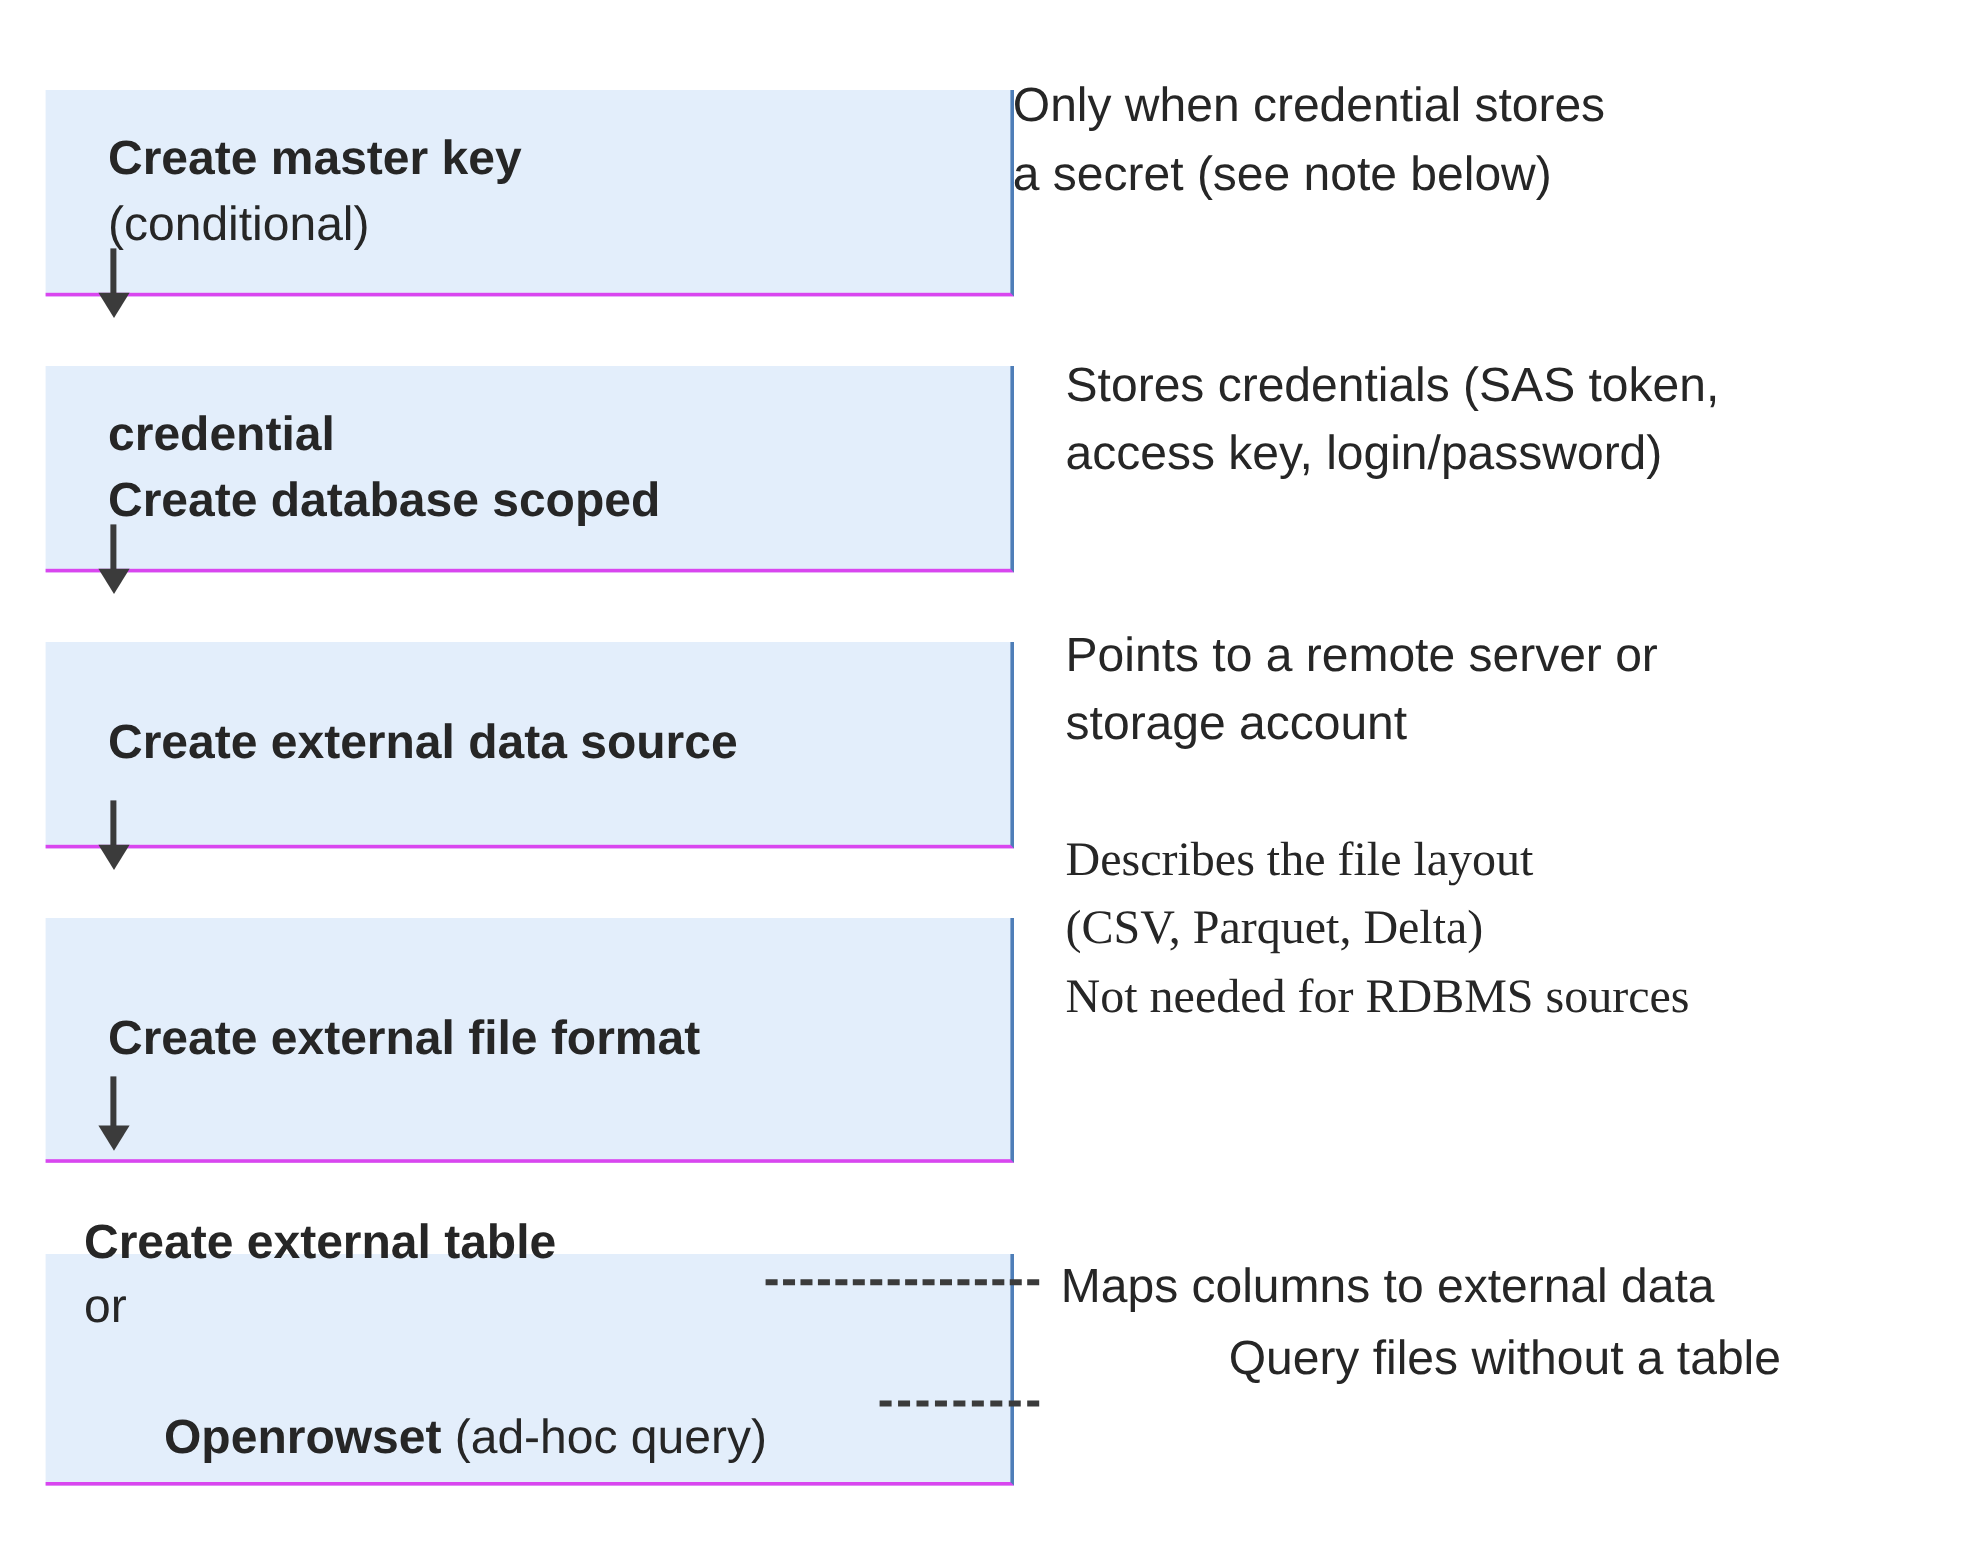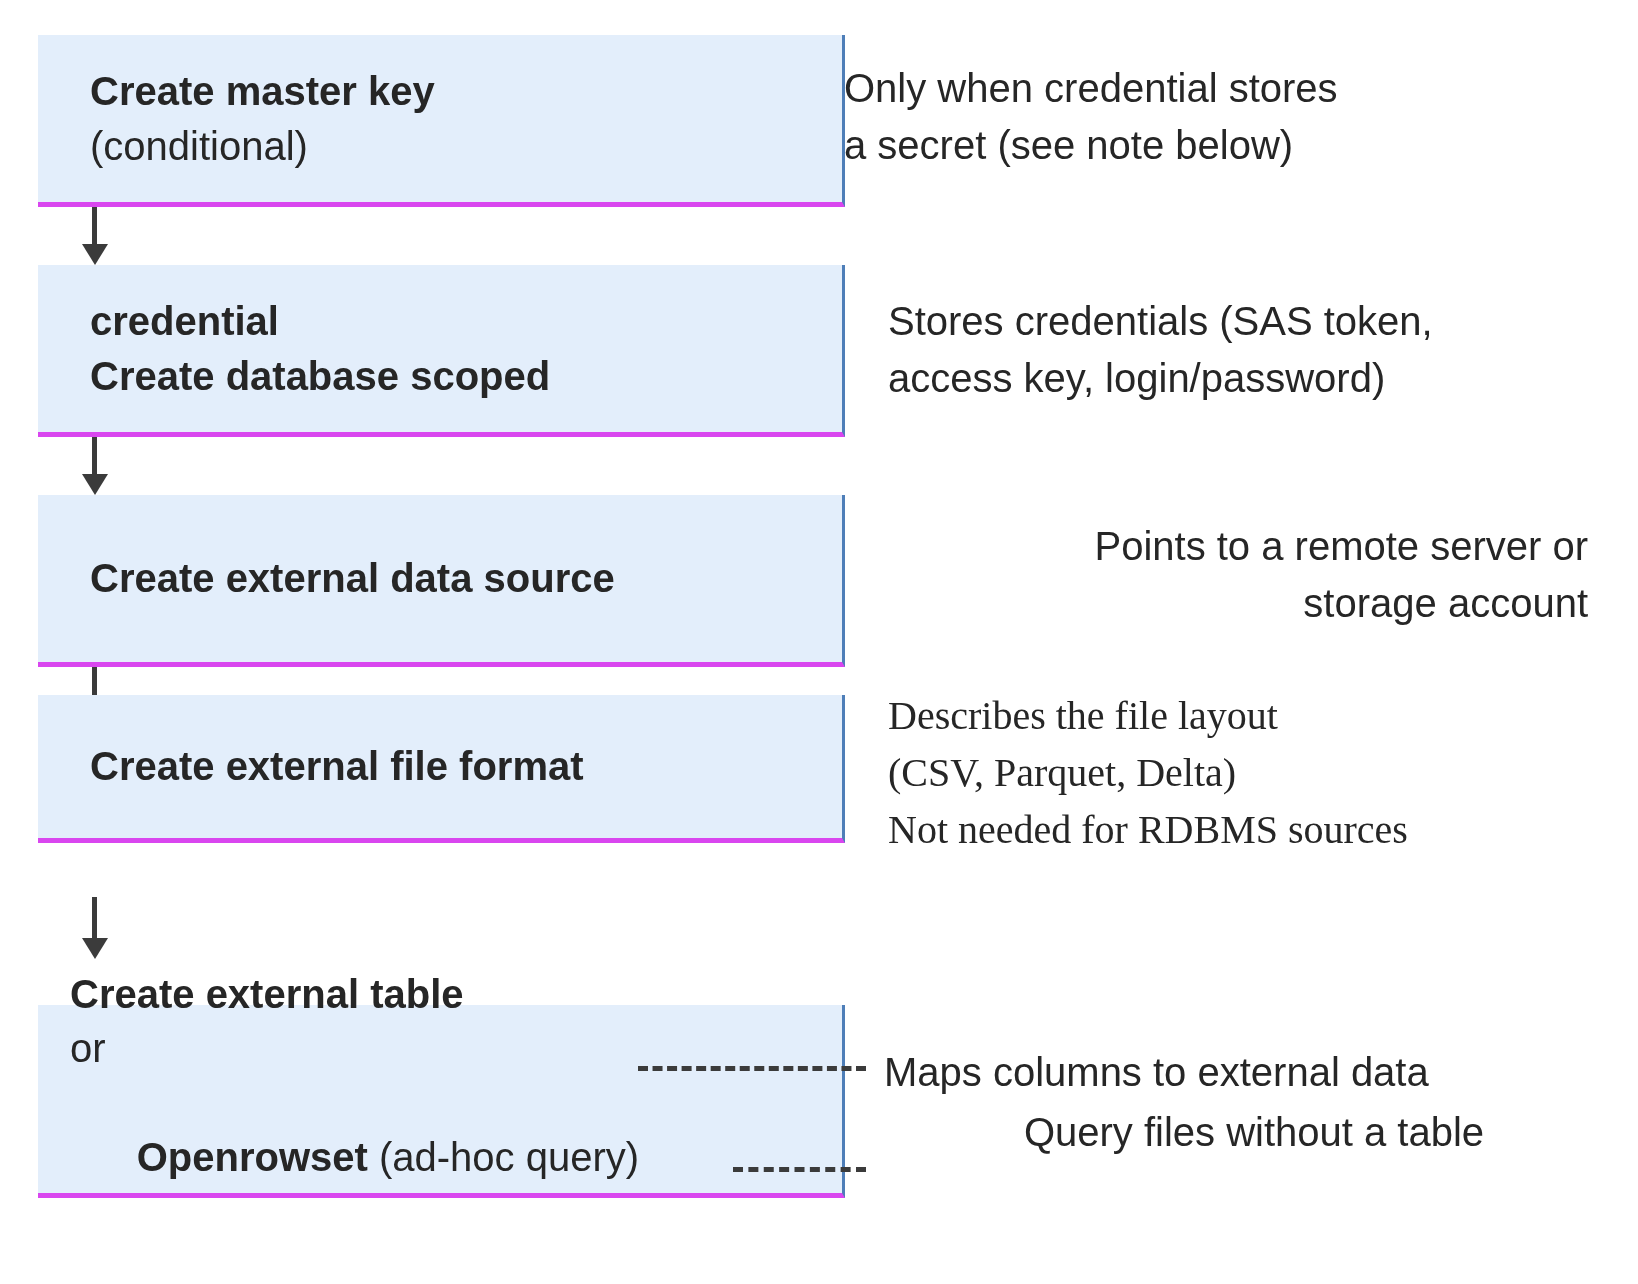--- a/index.html
+++ b/index.html
@@ -19,26 +19,27 @@
     overflow: hidden;
   }
 
   
   .flow-box {
     position: absolute;
     left: 38px;
     width: 807px;
     background: #e3eefb;
     border-right: 3px solid #4e7eb8;
-    border-bottom: 5px solid #d946ef;
+    border-bottom: 3px solid #d946ef;
     box-sizing: border-box;
     display: flex;
     flex-direction: column;
     justify-content: center;
     padding-left: 52px;
+    margin-top: 40px;
   }
   .flow-box .line {
     color: #262626;
     font-size: 40px;
     line-height: 1.36;
     white-space: pre;
   }
   .flow-box .line.bold { font-weight: bold; }
 
   
@@ -105,29 +106,29 @@
 access key, login/password)</div>
 
   <div class="arrow" style="top:437px; height:58px;">
     <div class="shaft" style="height:38px;"></div>
     <div class="head" style="top:37px;"></div>
   </div>
 
   <div class="flow-box" style="top:495px; height:172px;">
     <div class="line bold">Create external data source</div>
   </div>
-  <div class="note" style="left:888px; top:518px; width:700px;text-align:right;">Points to a remote server or
+  <div class="note" style="left:888px; top:518px; width:700px;">Points to a remote server or
 storage account</div>
 
   <div class="arrow" style="top:667px; height:58px;">
     <div class="shaft" style="height:38px;"></div>
     <div class="head" style="top:37px;"></div>
   </div>
 
-  <div class="flow-box" style="top:695px; height:148px;">
+  <div class="flow-box" style="top:725px; height:204px;">
     <div class="line bold">Create external file format</div>
   </div>
   <div class="note" style="left:888px; top:688px; width:740px;font-family:Liberation Serif, serif;">Describes the file layout
 (CSV, Parquet, Delta)
 Not needed for RDBMS sources</div>
 
   <div class="arrow" style="top:897px; height:62px;">
     <div class="shaft" style="height:42px;"></div>
     <div class="head" style="top:41px;"></div>
   </div>

